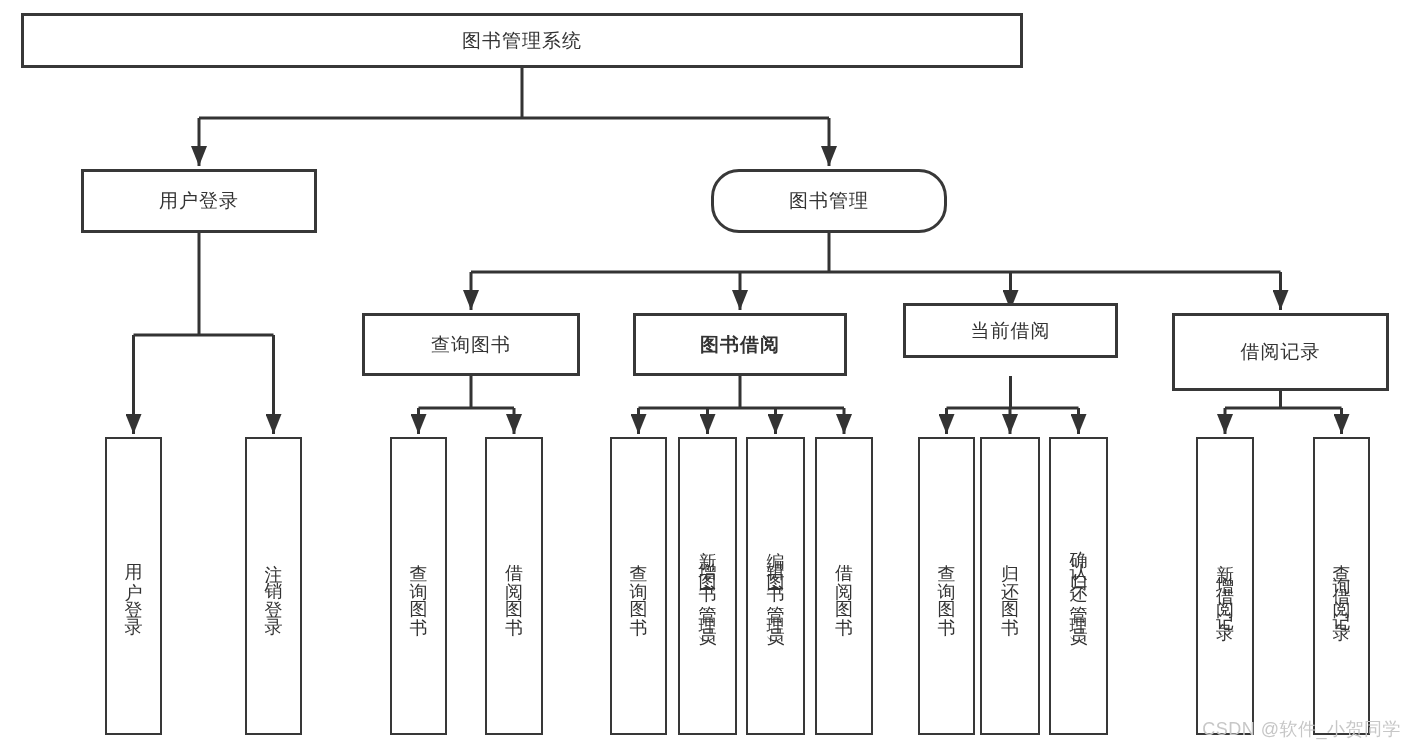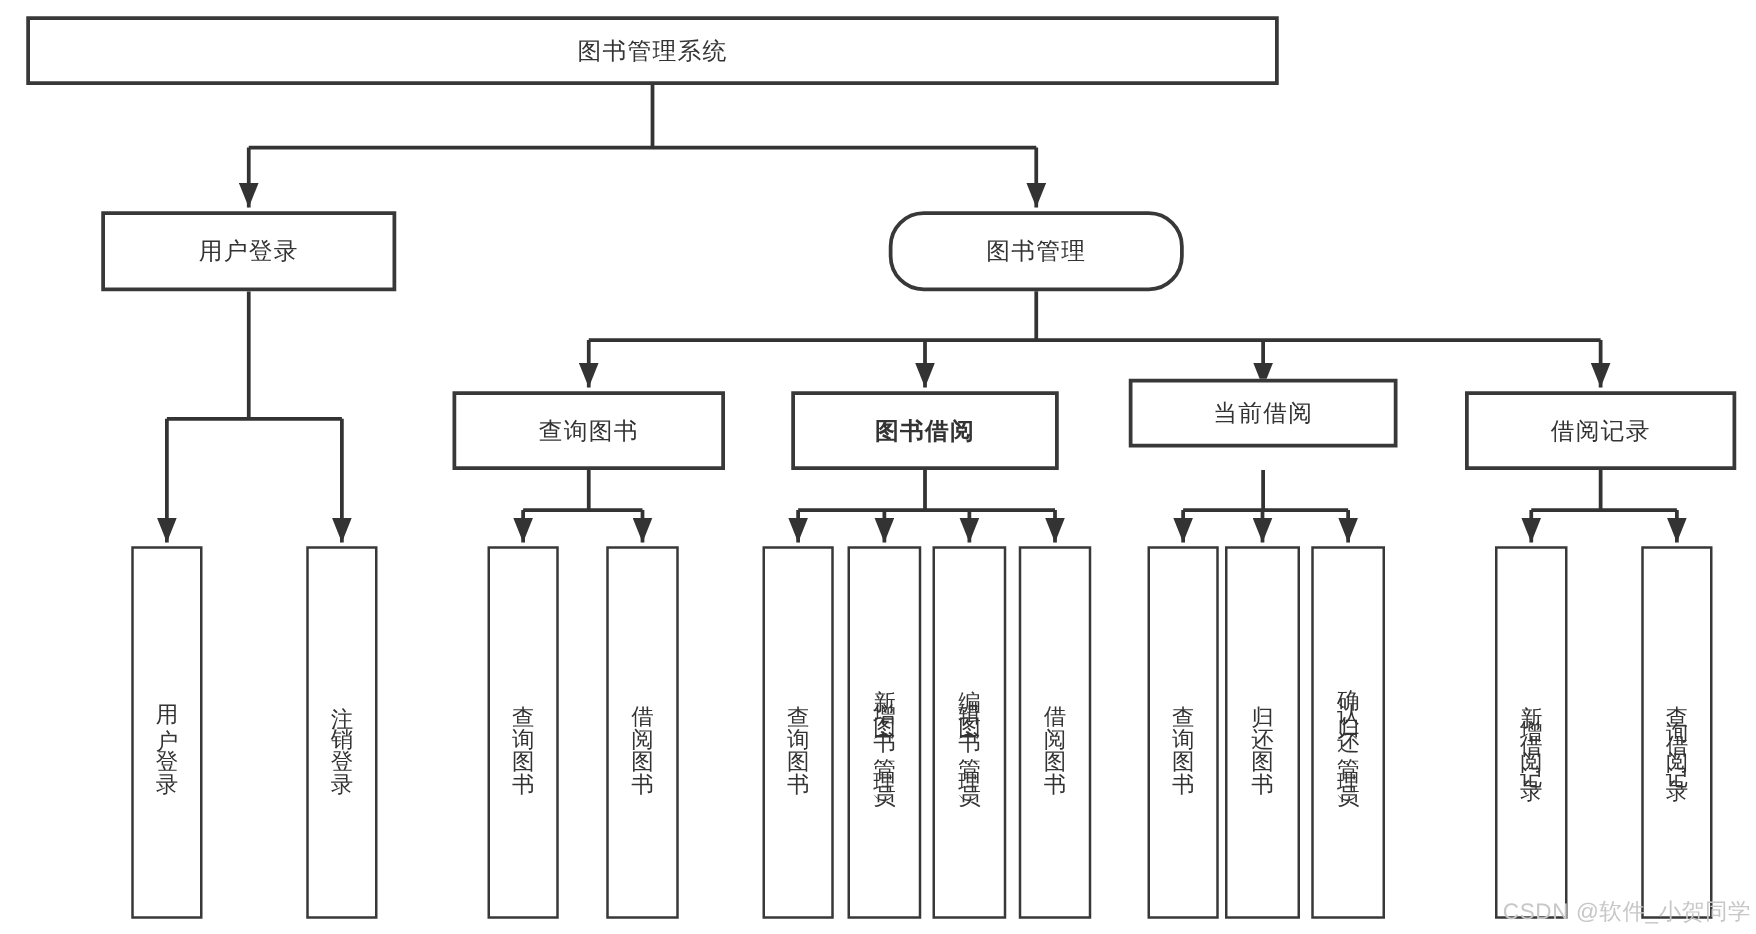--- a/index.html
+++ b/index.html
@@ -99,21 +99,21 @@
 
   <div class="node" style="left:362px;top:313px;width:218px;height:63px;">
     <span>查询图书</span>
   </div>
   <div class="node" style="left:633px;top:313px;width:214px;height:63px;font-weight:bold;">
     <span>图书借阅</span>
   </div>
   <div class="node" style="left:903px;top:303px;width:215px;height:55px;">
     <span>当前借阅</span>
   </div>
-  <div class="node" style="left:1172px;top:313px;width:217px;height:63px;">
+  <div class="node" style="left:1172px;top:313px;width:217px;height:78px;">
     <span>借阅记录</span>
   </div>
 
   <div class="node leaf sp-lg" style="left:105px;width:57px;">
     <span>用户登录</span>
   </div>
   <div class="node leaf sp-lg" style="left:245px;width:57px;">
     <span>注销登录</span>
   </div>
 

